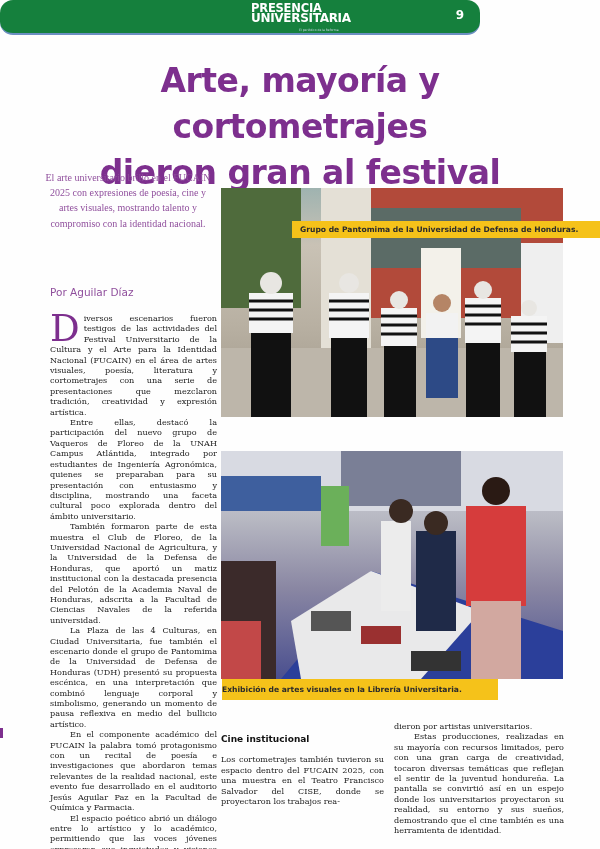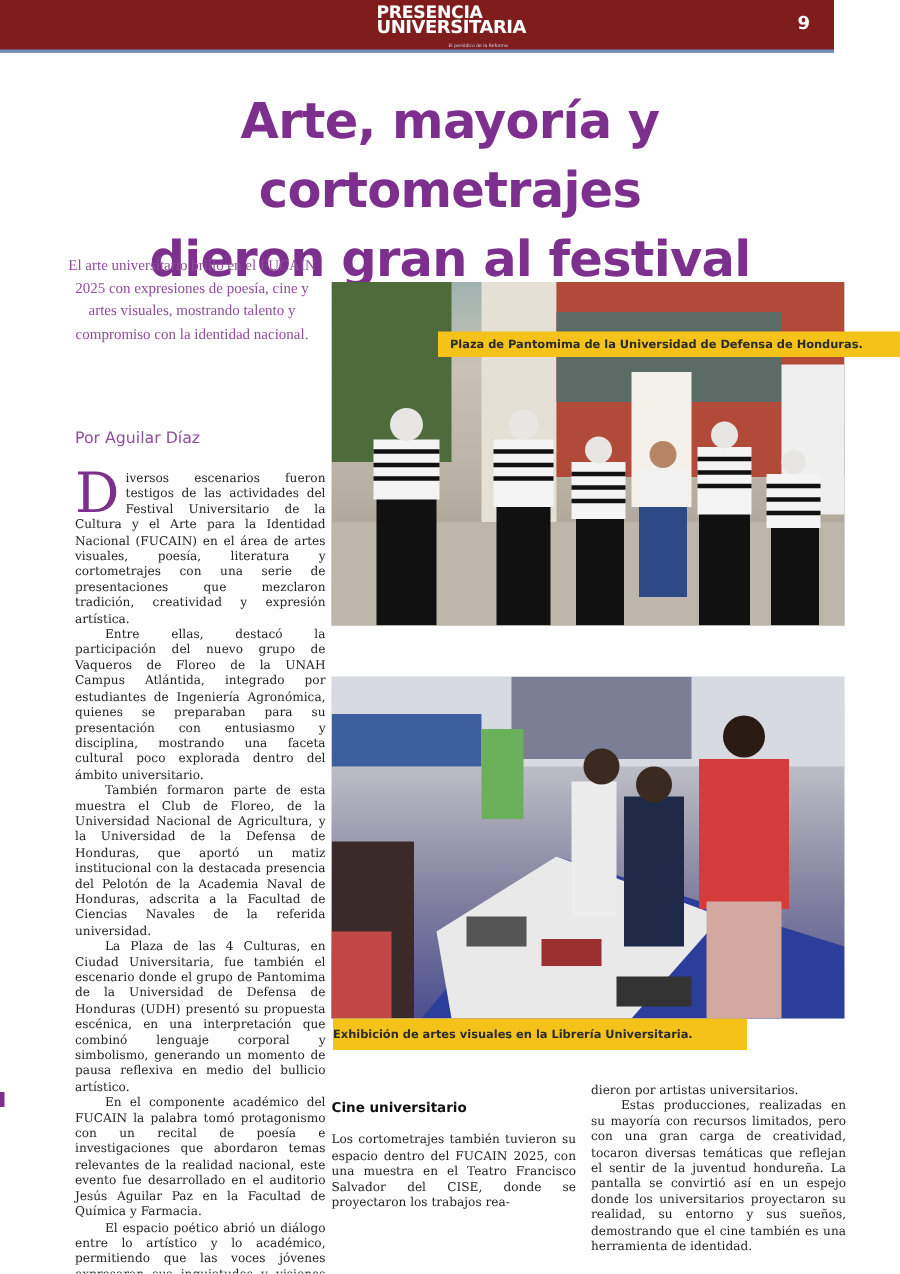--- a/index.html
+++ b/index.html
@@ -1,17 +1,17 @@
 <!DOCTYPE html>
 <html><head>
 <meta charset="utf-8">
 <style>
   html, body { margin:0; padding:0; }
   body { width:600px; height:849px; background:#fefefe; position:relative; overflow:hidden; font-family:"DejaVu Serif", serif; }
-  .header { position:absolute; left:0; top:0; width:556px; height:33px; background:#7f1d1d; border-bottom:2px solid #6c8fc2; }
+  .header { position:absolute; left:0; top:0; width:480px; height:33px; background:#15803d; border-bottom:2px solid #6c8fc2;border-radius:13px; }
   .logo { position:absolute; left:251px; top:3px; width:100px; text-align:left; color:#fff; font-family:"DejaVu Sans", sans-serif; font-weight:bold; line-height:10px; }
   .logo .l1 { font-size:11.5px; letter-spacing:-0.2px; }
   .logo .l2 { font-size:12px; letter-spacing:-0.3px; }
   .logo .tag { position:absolute; left:48px; top:22px; font-size:3px; color:#cfd8ea; font-weight:normal; white-space:nowrap; }
   .pagenum { position:absolute; right:16px; top:8px; color:#fff; font-family:"DejaVu Sans", sans-serif; font-weight:bold; font-size:12px; }
 
   .title { position:absolute; left:30px; top:58px; width:540px; text-align:center; color:#7d2f8e; font-family:"DejaVu Sans", sans-serif; font-weight:bold; font-size:33px; line-height:46px; letter-spacing:-0.5px; }
 
   .deck { position:absolute; left:44px; top:170px; width:168px; text-align:center; color:#8f4e9c; font-family:Liberation Serif, serif; font-size:10px; line-height:15.2px; }
   .byline { position:absolute; left:50px; top:286px; color:#8f4e9c; font-family:"DejaVu Sans", sans-serif; font-size:10.5px; }
@@ -110,21 +110,21 @@
         <circle cx="128" cy="95" r="10"></circle>
         <circle cx="178" cy="112" r="9"></circle>
       <circle cx="262" cy="102" r="9"></circle>
         <circle cx="308" cy="120" r="8"></circle>
     </g>
     <rect x="205" y="125" width="32" height="55" fill="#f2f2f2"></rect>
     <rect x="205" y="150" width="32" height="60" fill="#2d4a86"></rect>
     <circle cx="221" cy="115" r="9" fill="#b58566"></circle>
   </svg>
 </div>
-<div class="caption cap1">Plaza de Pantomima de la Universidad de Defensa de Honduras.</div>
+<div class="caption cap1">Grupo de Pantomima de la Universidad de Defensa de Honduras.</div>
 
 <div class="photo photo2">
   <svg width="342" height="228" viewBox="0 0 342 228">
     <rect x="0" y="0" width="342" height="60" fill="#d8dae2"></rect>
     <rect x="120" y="0" width="120" height="55" fill="#7a7f96"></rect>
     <rect x="0" y="25" width="100" height="35" fill="#3e5f9e"></rect>
     <rect x="100" y="35" width="28" height="60" fill="#6bb05a"></rect>
     <polygon points="60,228 150,120 342,180 342,228" fill="#2b3f9a"></polygon>
     <polygon points="70,170 150,120 260,160 200,228 80,228" fill="#e9e9ea"></polygon>
     <rect x="90" y="160" width="40" height="20" fill="#555"></rect>
@@ -137,21 +137,21 @@
     <rect x="245" y="55" width="60" height="100" fill="#d63c3c"></rect>
     <rect x="250" y="150" width="50" height="78" fill="#d2a8a0"></rect>
     <circle cx="180" cy="60" r="12" fill="#3a2a22"></circle>
     <circle cx="215" cy="72" r="12" fill="#3a2a22"></circle>
     <circle cx="275" cy="40" r="14" fill="#2a1a14"></circle>
   </svg>
 </div>
 <div class="caption cap2">Exhibición de artes visuales en la Librería Universitaria.</div>
 
 <div class="col col2">
-  <div class="subhead">Cine universitario</div>
+  <div class="subhead">Cine institucional</div>
   <p class="noindent">Los cortometrajes también tuvieron su espacio dentro del FUCAIN 2025, con una muestra en el Teatro Francisco Salvador del CISE, donde se proyectaron los trabajos rea-</p>
 </div>
 
 <div class="col col3">
   <p class="noindent">dieron por artistas universitarios.</p>
   <p>Estas producciones, realizadas en su mayoría con recursos limitados, pero con una gran carga de creatividad, tocaron diversas temáticas que reflejan el sentir de la juventud hondureña. La pantalla se convirtió así en un espejo donde los universitarios proyectaron su realidad, su entorno y sus sueños, demostrando que el cine también es una herramienta de identidad.</p>
 </div>
 
 <div class="leftmark"></div>
 

